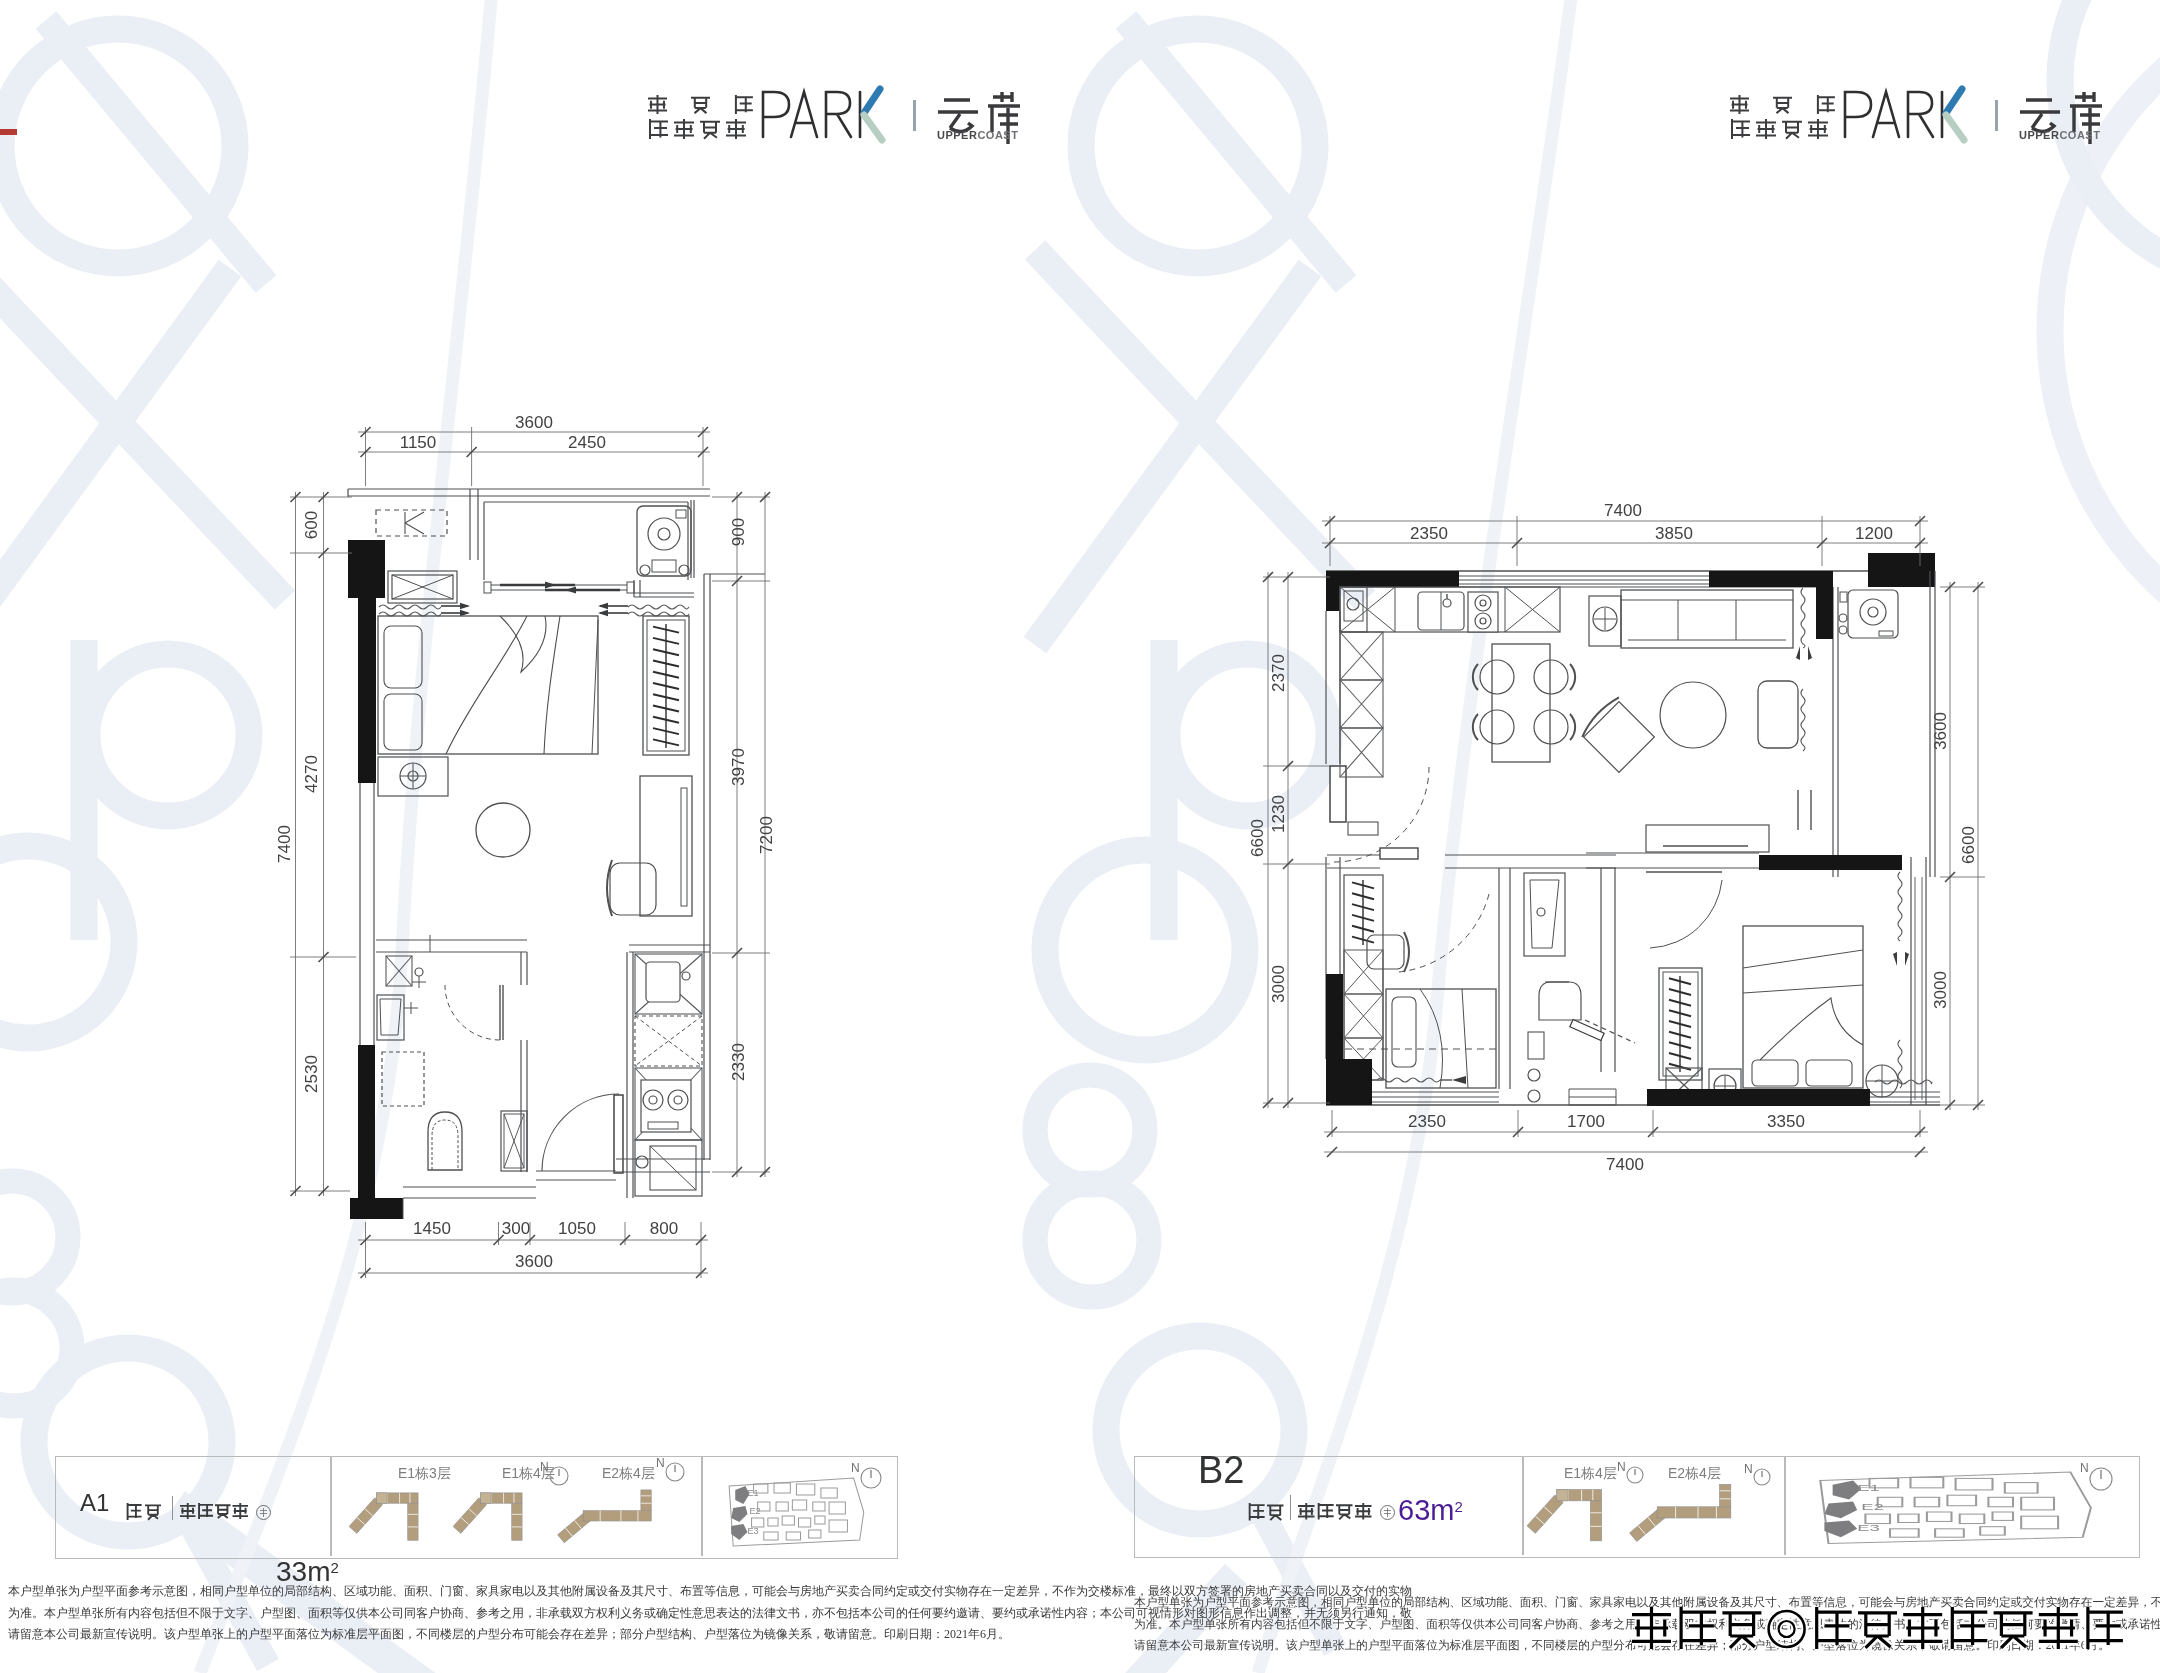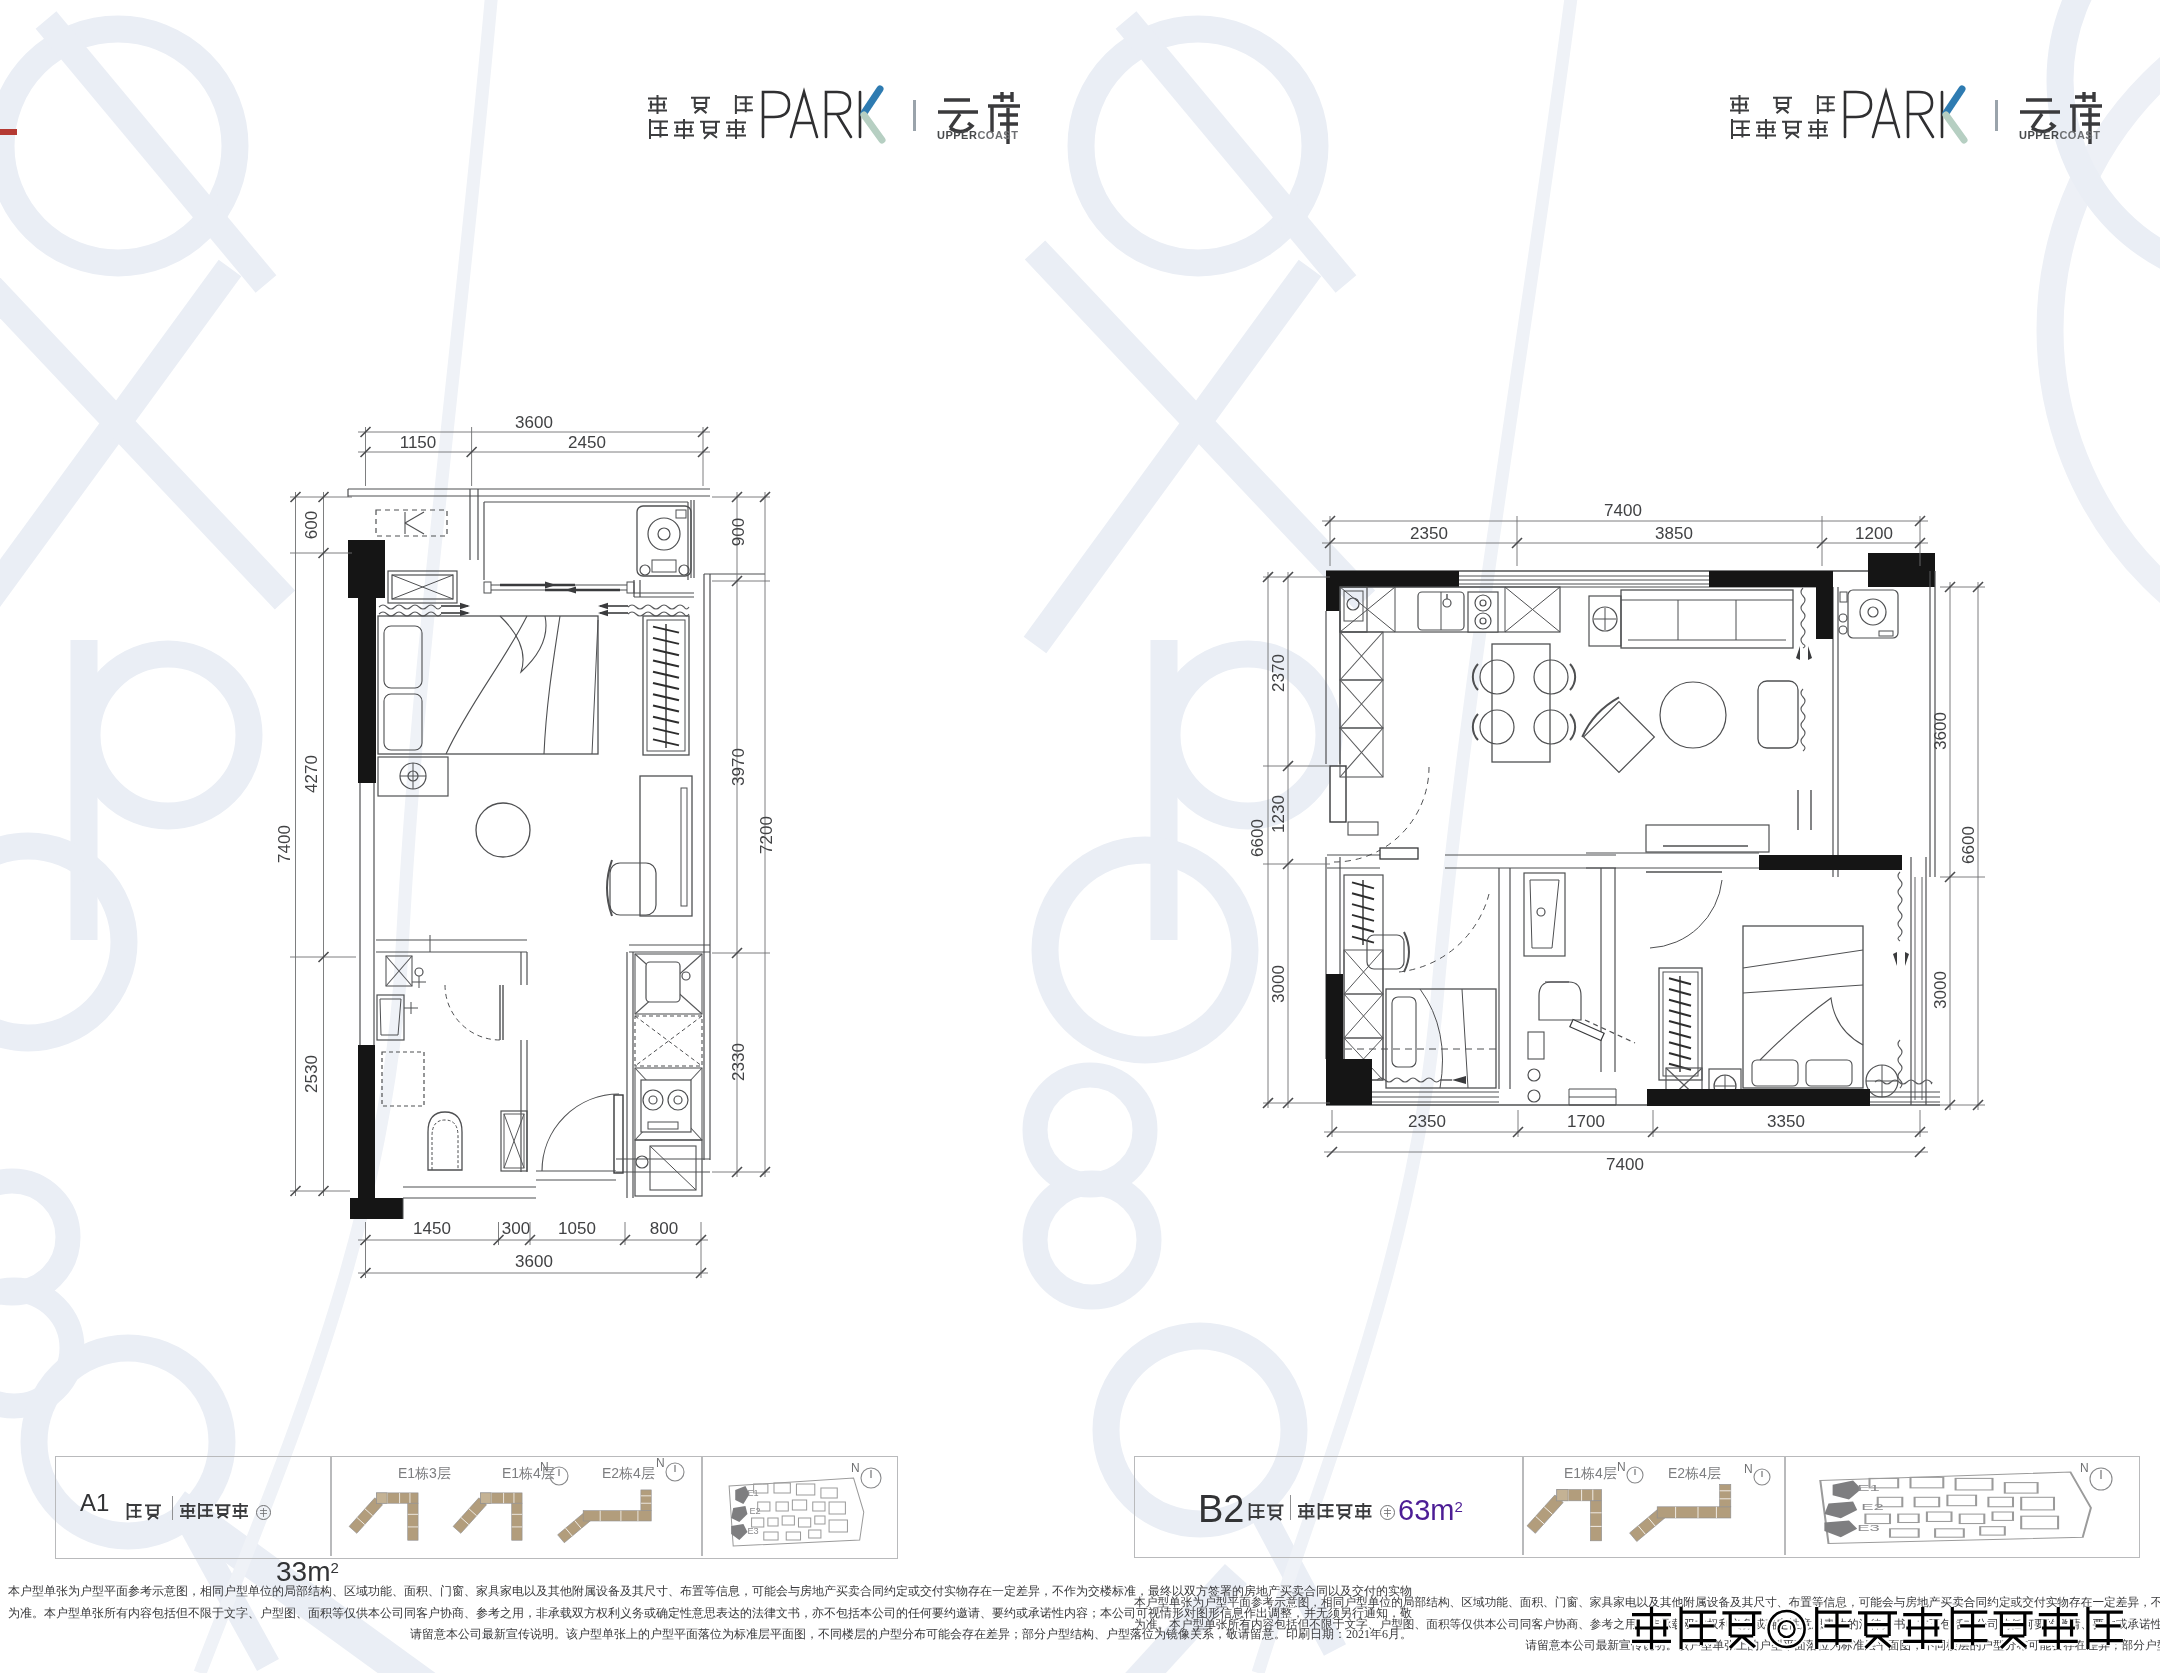--- a/index.html
+++ b/index.html
@@ -1,16 +1,16 @@
 <!DOCTYPE html>
 <html><head><meta charset="utf-8">
 <style>
 html,body{margin:0;padding:0;}
 .page{position:relative;width:2160px;height:1673px;background:#ffffff;overflow:hidden;
-  font-family:"Liberation Sans",sans-serif;text-align:right;}
+  font-family:"Liberation Sans",sans-serif;}
 .abs{position:absolute;}
 svg{display:block;}
 .fineprint{position:absolute;font-size:12px;line-height:21.5px;color:#3a3a3c;font-family:Liberation Serif, serif;}
 </style></head><body>
 <div class="page">
 
 <svg class="abs" style="left:0;top:0" width="2160" height="1673" viewBox="0 0 2160 1673">
       <g>
         <circle cx="118" cy="146" r="117" fill="none" stroke="#eaeef5" stroke-width="27"></circle>
         <line x1="46" y1="20" x2="266" y2="284" stroke="#eaeef5" stroke-width="27"></line>
@@ -896,21 +896,21 @@
         <text x="26" y="38" font-size="9" fill="#8a8a8c" stroke="none">E2</text>
         <text x="24" y="58" font-size="9" fill="#8a8a8c" stroke="none">E3</text>
       </g>
       <circle cx="170" cy="28" r="10" fill="none" stroke="#88898b" stroke-width="1.1"></circle>
       <line x1="170" y1="28" x2="170" y2="20" stroke="#88898b" stroke-width="1.4"></line>
       <text x="150" y="22" font-size="12" fill="#6f7072">N</text>
     </svg>
     <div class="abs" style="left:1134px;top:1456px;width:1004px;height:100px;border:1.5px solid #b9babc"></div>
     <div class="abs" style="left:1522px;top:1457px;width:1.5px;height:98px;background:#b9babc"></div>
     <div class="abs" style="left:1784px;top:1457px;width:1.5px;height:98px;background:#b9babc"></div>
-    <div class="abs" style="left:1198px;top:1488px;font-size:38px;color:#323335">B2</div>
+    <div class="abs" style="left:1198px;top:1449px;font-size:38px;color:#323335">B2</div>
     <svg class="abs" style="left:1248px;top:1503px" width="40" height="18" viewBox="0 0 40 18">
       <path d="M1.6500000000000001,0 v17.5 M1.6500000000000001,2.1 h15 M4.95,7.875 h11 M1.6500000000000001,14.0 h15 M10.23,2.1 v14" stroke="#3a3b3d" stroke-width="1.9" fill="none"></path>
       <path d="M19,2.45 h16.5 M22.3,2.45 v10 M32.2,2.45 v10 M22.3,7.35 h10 M22.3,12.075 h10 M27.25,12.075 l-5,5 M27.25,12.075 l6,5" stroke="#3a3b3d" stroke-width="1.9" fill="none"></path>
     </svg>
     <div class="abs" style="left:1290px;top:1495px;width:1.3px;height:25px;background:#909193"></div>
     <svg class="abs" style="left:1298px;top:1503px" width="78" height="17" viewBox="0 0 78 17">
       <path d="M0,2.9699999999999998 h16.5 M1.32,8.25 h14 M0,13.53 h16.5 M8.25,0 v16.5 M2.64,4.95 v7 M13.86,4.95 v7" stroke="#3a3b3d" stroke-width="1.9" fill="none"></path>
       <path d="M20.65,0 v16.5 M20.65,1.98 h15 M23.95,7.425 h11 M20.65,13.200000000000001 h15 M29.23,1.98 v13" stroke="#3a3b3d" stroke-width="1.9" fill="none"></path>
       <path d="M38,2.31 h16.5 M41.3,2.31 v9 M51.2,2.31 v9 M41.3,6.93 h10 M41.3,11.385 h10 M46.25,11.385 l-5,5 M46.25,11.385 l6,4" stroke="#3a3b3d" stroke-width="1.9" fill="none"></path>
       <path d="M57,2.9699999999999998 h16.5 M58.32,8.25 h14 M57,13.53 h16.5 M65.25,0 v16.5 M59.64,4.95 v7 M70.86,4.95 v7" stroke="#3a3b3d" stroke-width="1.9" fill="none"></path>

